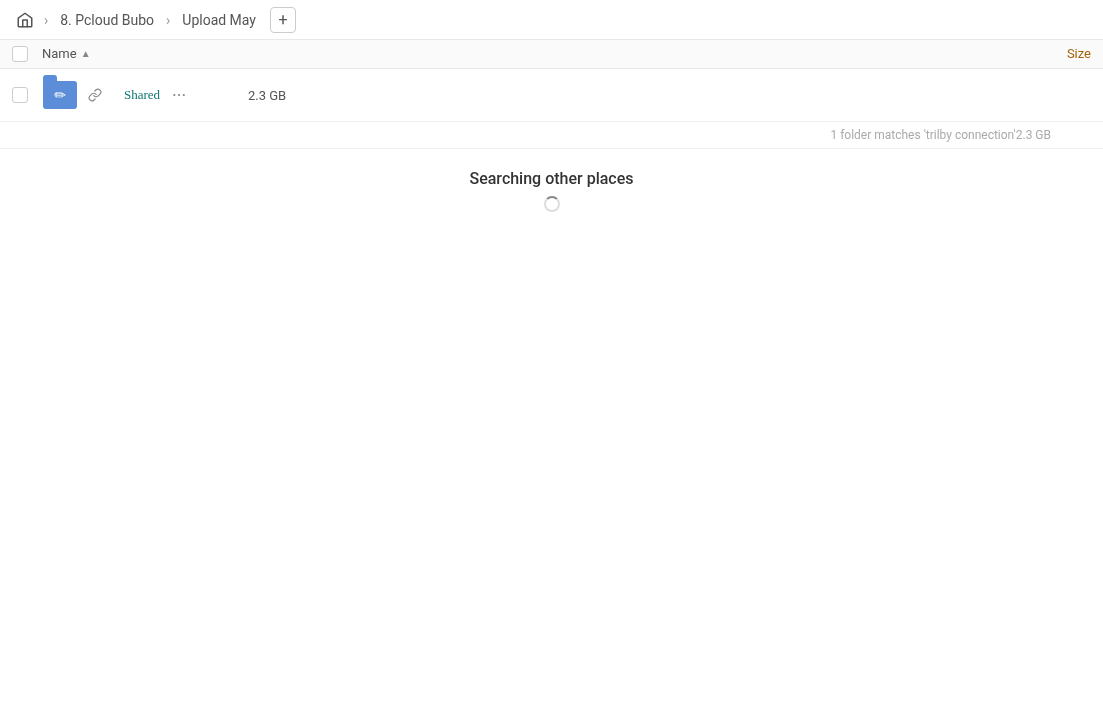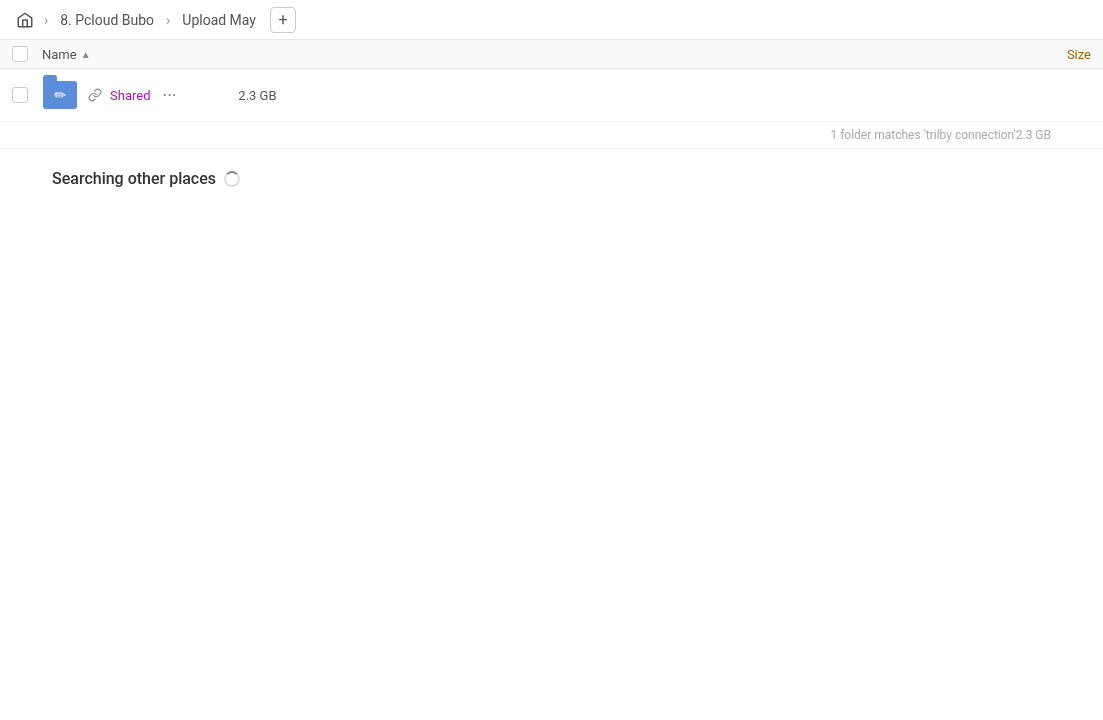--- a/index.html
+++ b/index.html
@@ -60,21 +60,21 @@
       border-radius: 4px;
       cursor: pointer;
       color: #555;
       font-size: 16px;
       margin-left: 4px;
     }
 
     
     .column-headers {
       display: flex;
-      align-items: center;
+      align-items: flex-start;
       padding: 6px 12px;
       border-bottom: 1px solid #e8e8e8;
       background: #fafafa;
     }
 
     .col-checkbox {
       width: 30px;
       display: flex;
       align-items: center;
     }
@@ -160,23 +160,24 @@
     .file-actions {
       display: flex;
       align-items: center;
       gap: 8px;
       margin-right: 16px;
     }
 
     .shared-badge {
       display: flex;
       align-items: center;
-      gap: 8px;
+      gap: 22px;
       font-size: 13px;
-      color: #a21caf;
+      color: #0f766e;
+      font-family: Liberation Serif, serif;
     }
 
     .more-icon {
       color: #888;
       font-size: 18px;
       cursor: pointer;
       padding: 2px 4px;
       border-radius: 4px;
     }
 
@@ -202,20 +203,21 @@
       color: #aaa;
       padding-right: 0;
     }
 
     
     .searching-section {
       padding: 20px 52px;
       display: flex;
       align-items: center;
       gap: 8px;
+      flex-direction: column;
     }
 
     .searching-label {
       font-size: 16px;
       color: #333;
       font-weight: 500;
     }
 
     .searching-spinner {
       width: 16px;

